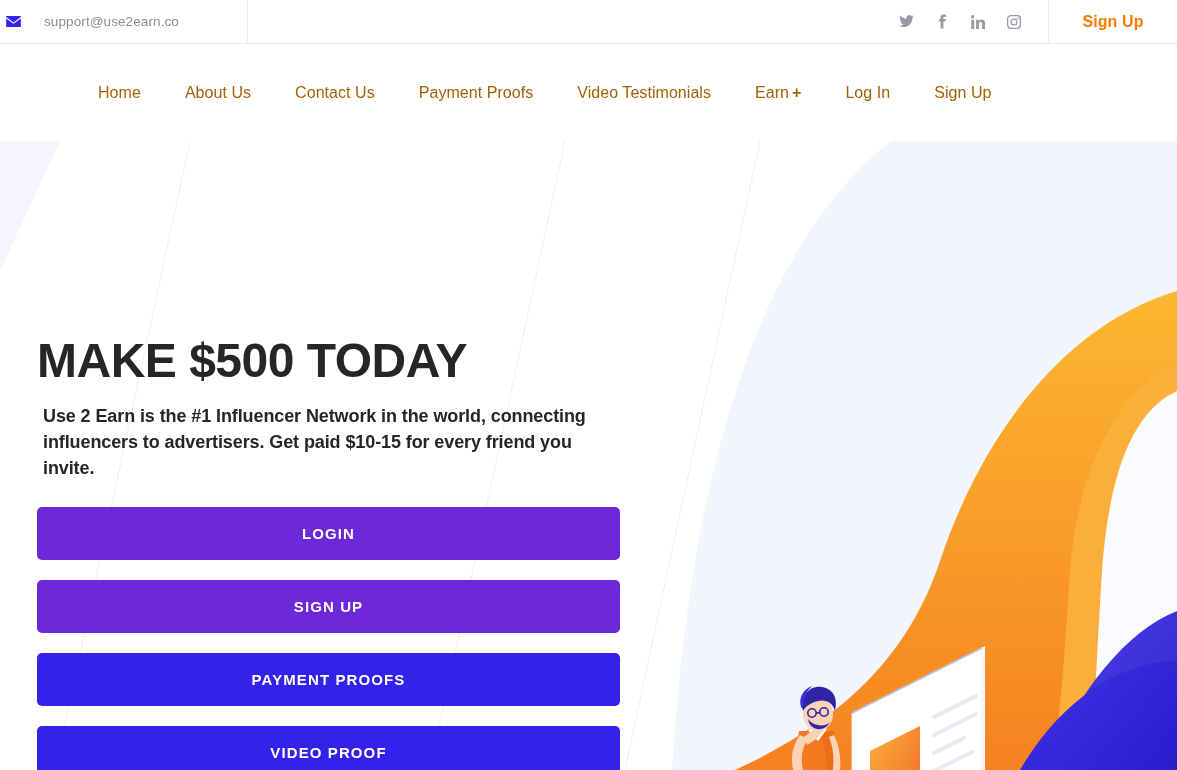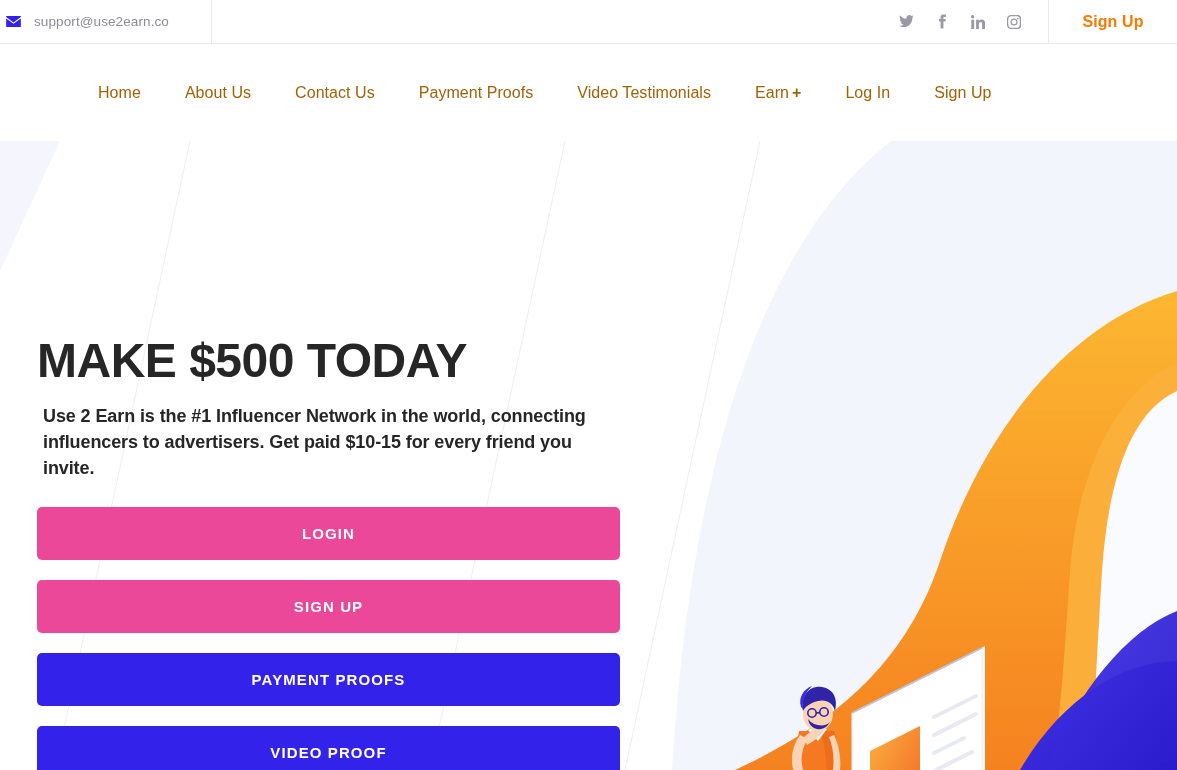--- a/index.html
+++ b/index.html
@@ -20,23 +20,23 @@
     border-bottom: 1px solid #e9e9ef;
     background: #ffffff;
   }
   .tb-cell {
     display: flex;
     align-items: center;
     height: 100%;
   }
   .tb-email {
     padding-left: 6px;
-    width: 212px;
+    width: 248px;
     border-right: 1px solid #e9e9ef;
-    gap: 13px;
+    gap: 23px;
   }
   .tb-phone {
     padding-left: 32px;
     gap: 6px;
     flex: 1;
   }
   .tb-text {
     font-size: 13.5px;
     color: #8b8b96;
     letter-spacing: .1px;
@@ -155,21 +155,21 @@
     border: none;
     border-radius: 5px;
     font-family: "Liberation Sans", sans-serif;
     font-size: 15px;
     font-weight: bold;
     letter-spacing: 1.1px;
     color: #ffffff;
     margin-bottom: 20px;
     cursor: pointer;
   }
-  .btn-orange { background: #ec4899; }
+  .btn-orange { background: #6d28d9; }
   .btn-blue   { background: #3322ea; }
 </style>
 </head>
 <body>
 
 <div class="topbar">
 
   <div class="tb-cell tb-email">
     <span class="tb-icon">
       <svg width="15" height="11" viewBox="0 0 16 12">

